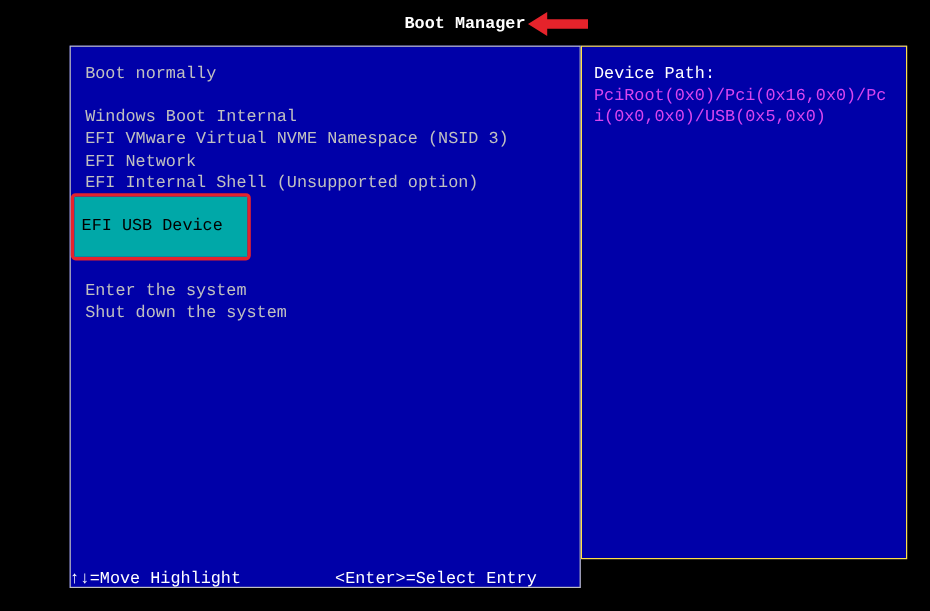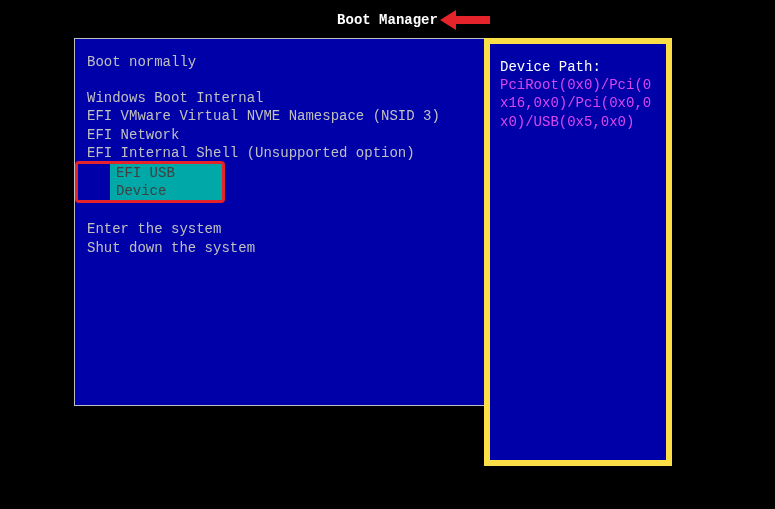--- a/index.html
+++ b/index.html
@@ -28,34 +28,34 @@
       font-weight: bold;
     }
     .arrow {
       position: absolute;
       top: 10px;
       left: 440px;
     }
     .panel-main {
       position: absolute;
       top: 38px;
-      left: 74px;
+      left: 58px;
       width: 426px;
-      height: 368px;
+      height: 452px;
       background: #0000a8;
       border: 1px solid #c0c0c0;
     }
     .panel-side {
       position: absolute;
       top: 38px;
       left: 484px;
-      width: 188px;
+      width: 272px;
       height: 428px;
       background: #0000a8;
-      border: 6px solid #fde047;
+      border: 1px solid #fde047;
       padding: 14px 10px;
       color: #fff;
       line-height: 1.3;
       word-break: break-all;
     }
     .menu {
       padding: 14px 10px;
       line-height: 1.3;
     }
     .item {
@@ -67,24 +67,23 @@
     .selected-wrap {
       position: relative;
       left: -10px;
       border: 3px solid #e5232b;
       border-radius: 4px;
       width: 150px;
       margin: -1px 0;
     }
     .selected {
       background: #00a8a8;
-      color: #404040;
+      color: #000000;
       display: block;
-      padding: 0 6px;
-      margin-left: 32px;
+      padding: 16px 6px;
     }
     .helpbar {
       position: absolute;
       bottom: 18px;
       left: 58px;
       right: 54px;
       color: #fff;
     }
     .help-left { display: inline-block; }
     .help-right { display: inline-block; margin-left: 70px; }
@@ -117,14 +116,18 @@
       <div class="item">Enter the system</div>
       <div class="item">Shut down the system</div>
     </div>
   </div>
 
   <div class="panel-side">
     <div class="side-label">Device Path:</div>
     <div class="side-val">PciRoot(0x0)/Pci(0x16,0x0)/Pci(0x0,0x0)/USB(0x5,0x0)</div>
   </div>
 
+  <div class="helpbar">
+    <span class="help-left">↑↓=Move Highlight</span>
+    <span class="help-right">&lt;Enter&gt;=Select Entry</span>
+  </div>
 
 </div>
 
 </body></html>

